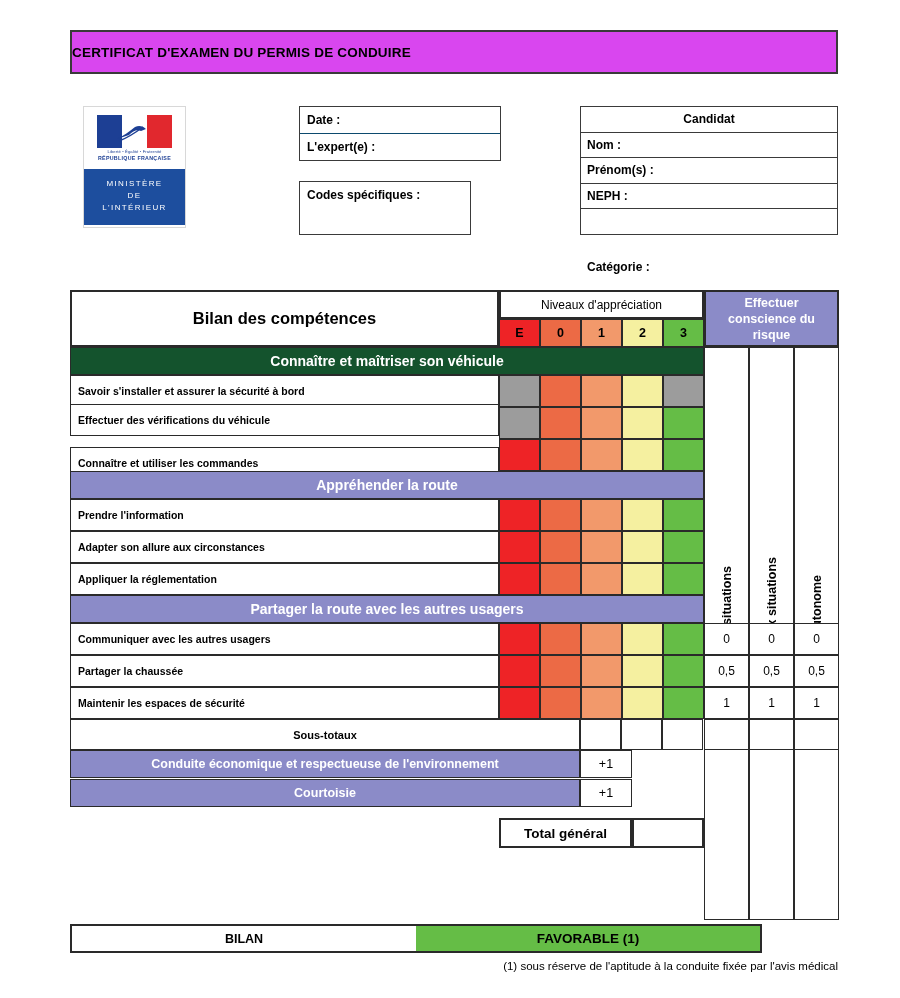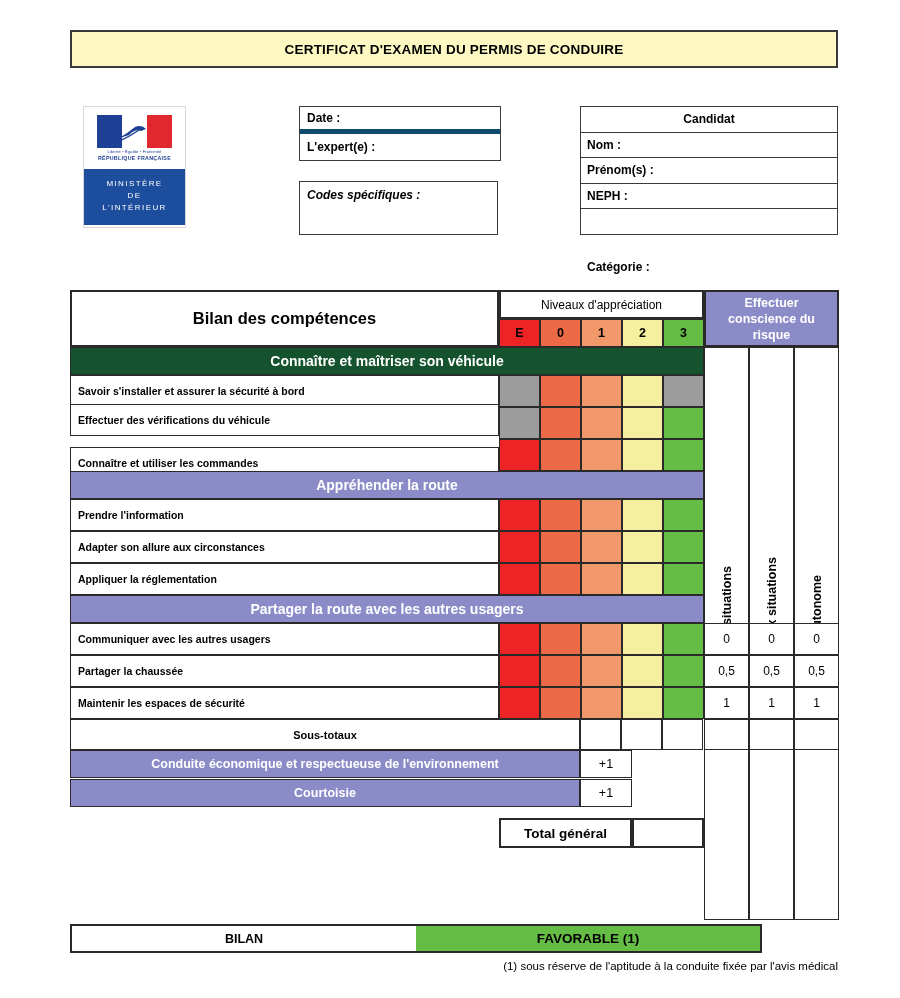--- a/index.html
+++ b/index.html
@@ -15,27 +15,26 @@
     color: #000;
     overflow: hidden;
   }
 
   
   #title-bar {
     position: absolute;
     left: 70px;
     top: 30px;
     width: 768px;
-    height: 38px;
+    height: 44px;
     border: 2px solid #3a3a3a;
     box-sizing: border-box;
     display: flex;
     align-items: center;
-    justify-content: center;
-    background: #fef9c3;
+    background: #d946ef;
   }
   #title-bar .txt {
     font-size: 13.5px;
     font-weight: bold;
     letter-spacing: 0.2px;
   }
 
   
   #logo {
     position: absolute;
@@ -111,24 +110,24 @@
     align-items: center;
     font-size: 12px;
     font-weight: bold;
     padding-left: 7px;
     box-sizing: border-box;
   }
   #box-date {
     left: 299px; top: 106px; width: 202px; height: 55px;
   }
   #box-date .formrow { height: 26.5px; }
-  #box-date .formrow:first-child { border-bottom: 5px solid #0c4a6e; }
+  #box-date .formrow:first-child { border-bottom: 1px solid #0c4a6e; }
 
   #box-codes {
-    left: 299px; top: 181px; width: 199px; height: 54px; font-style: italic;
+    left: 299px; top: 181px; width: 172px; height: 54px;
   }
   #box-codes .formrow { height: 26px; }
 
   
   #box-candidat {
     left: 580px; top: 106px; width: 258px; height: 129px;
   }
   #box-candidat .crow {
     height: 25.6px;
     display: flex;

